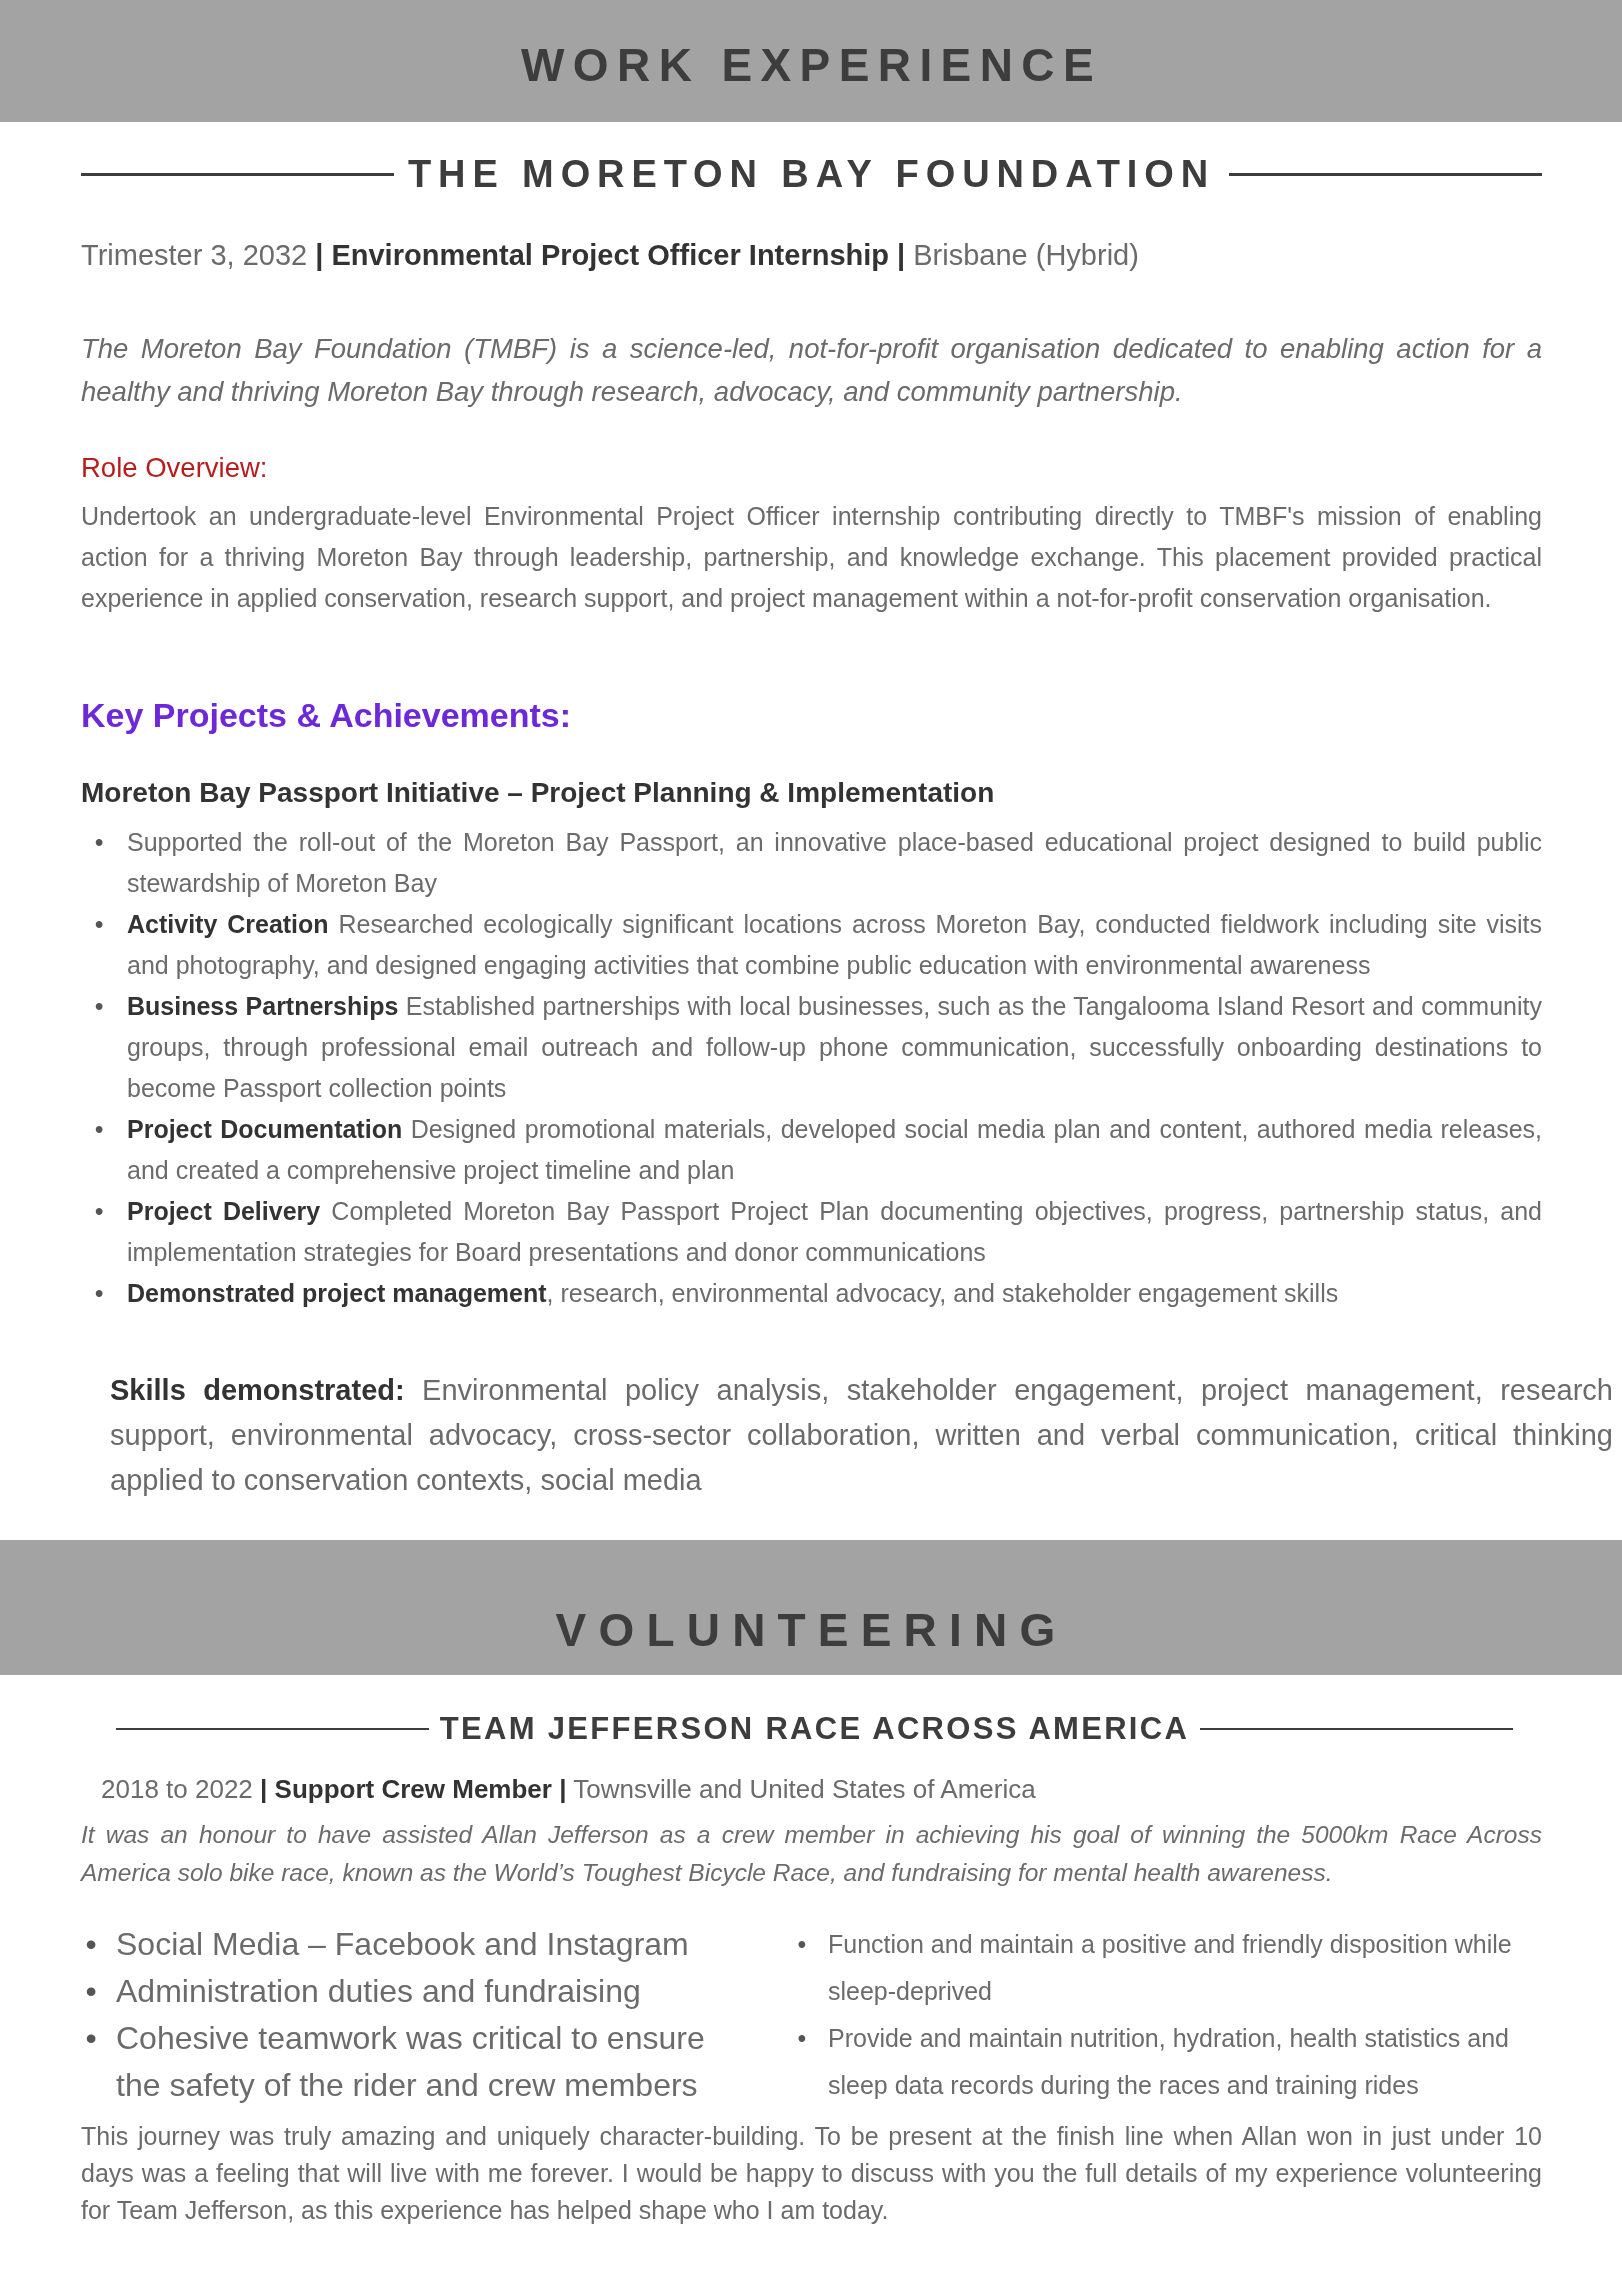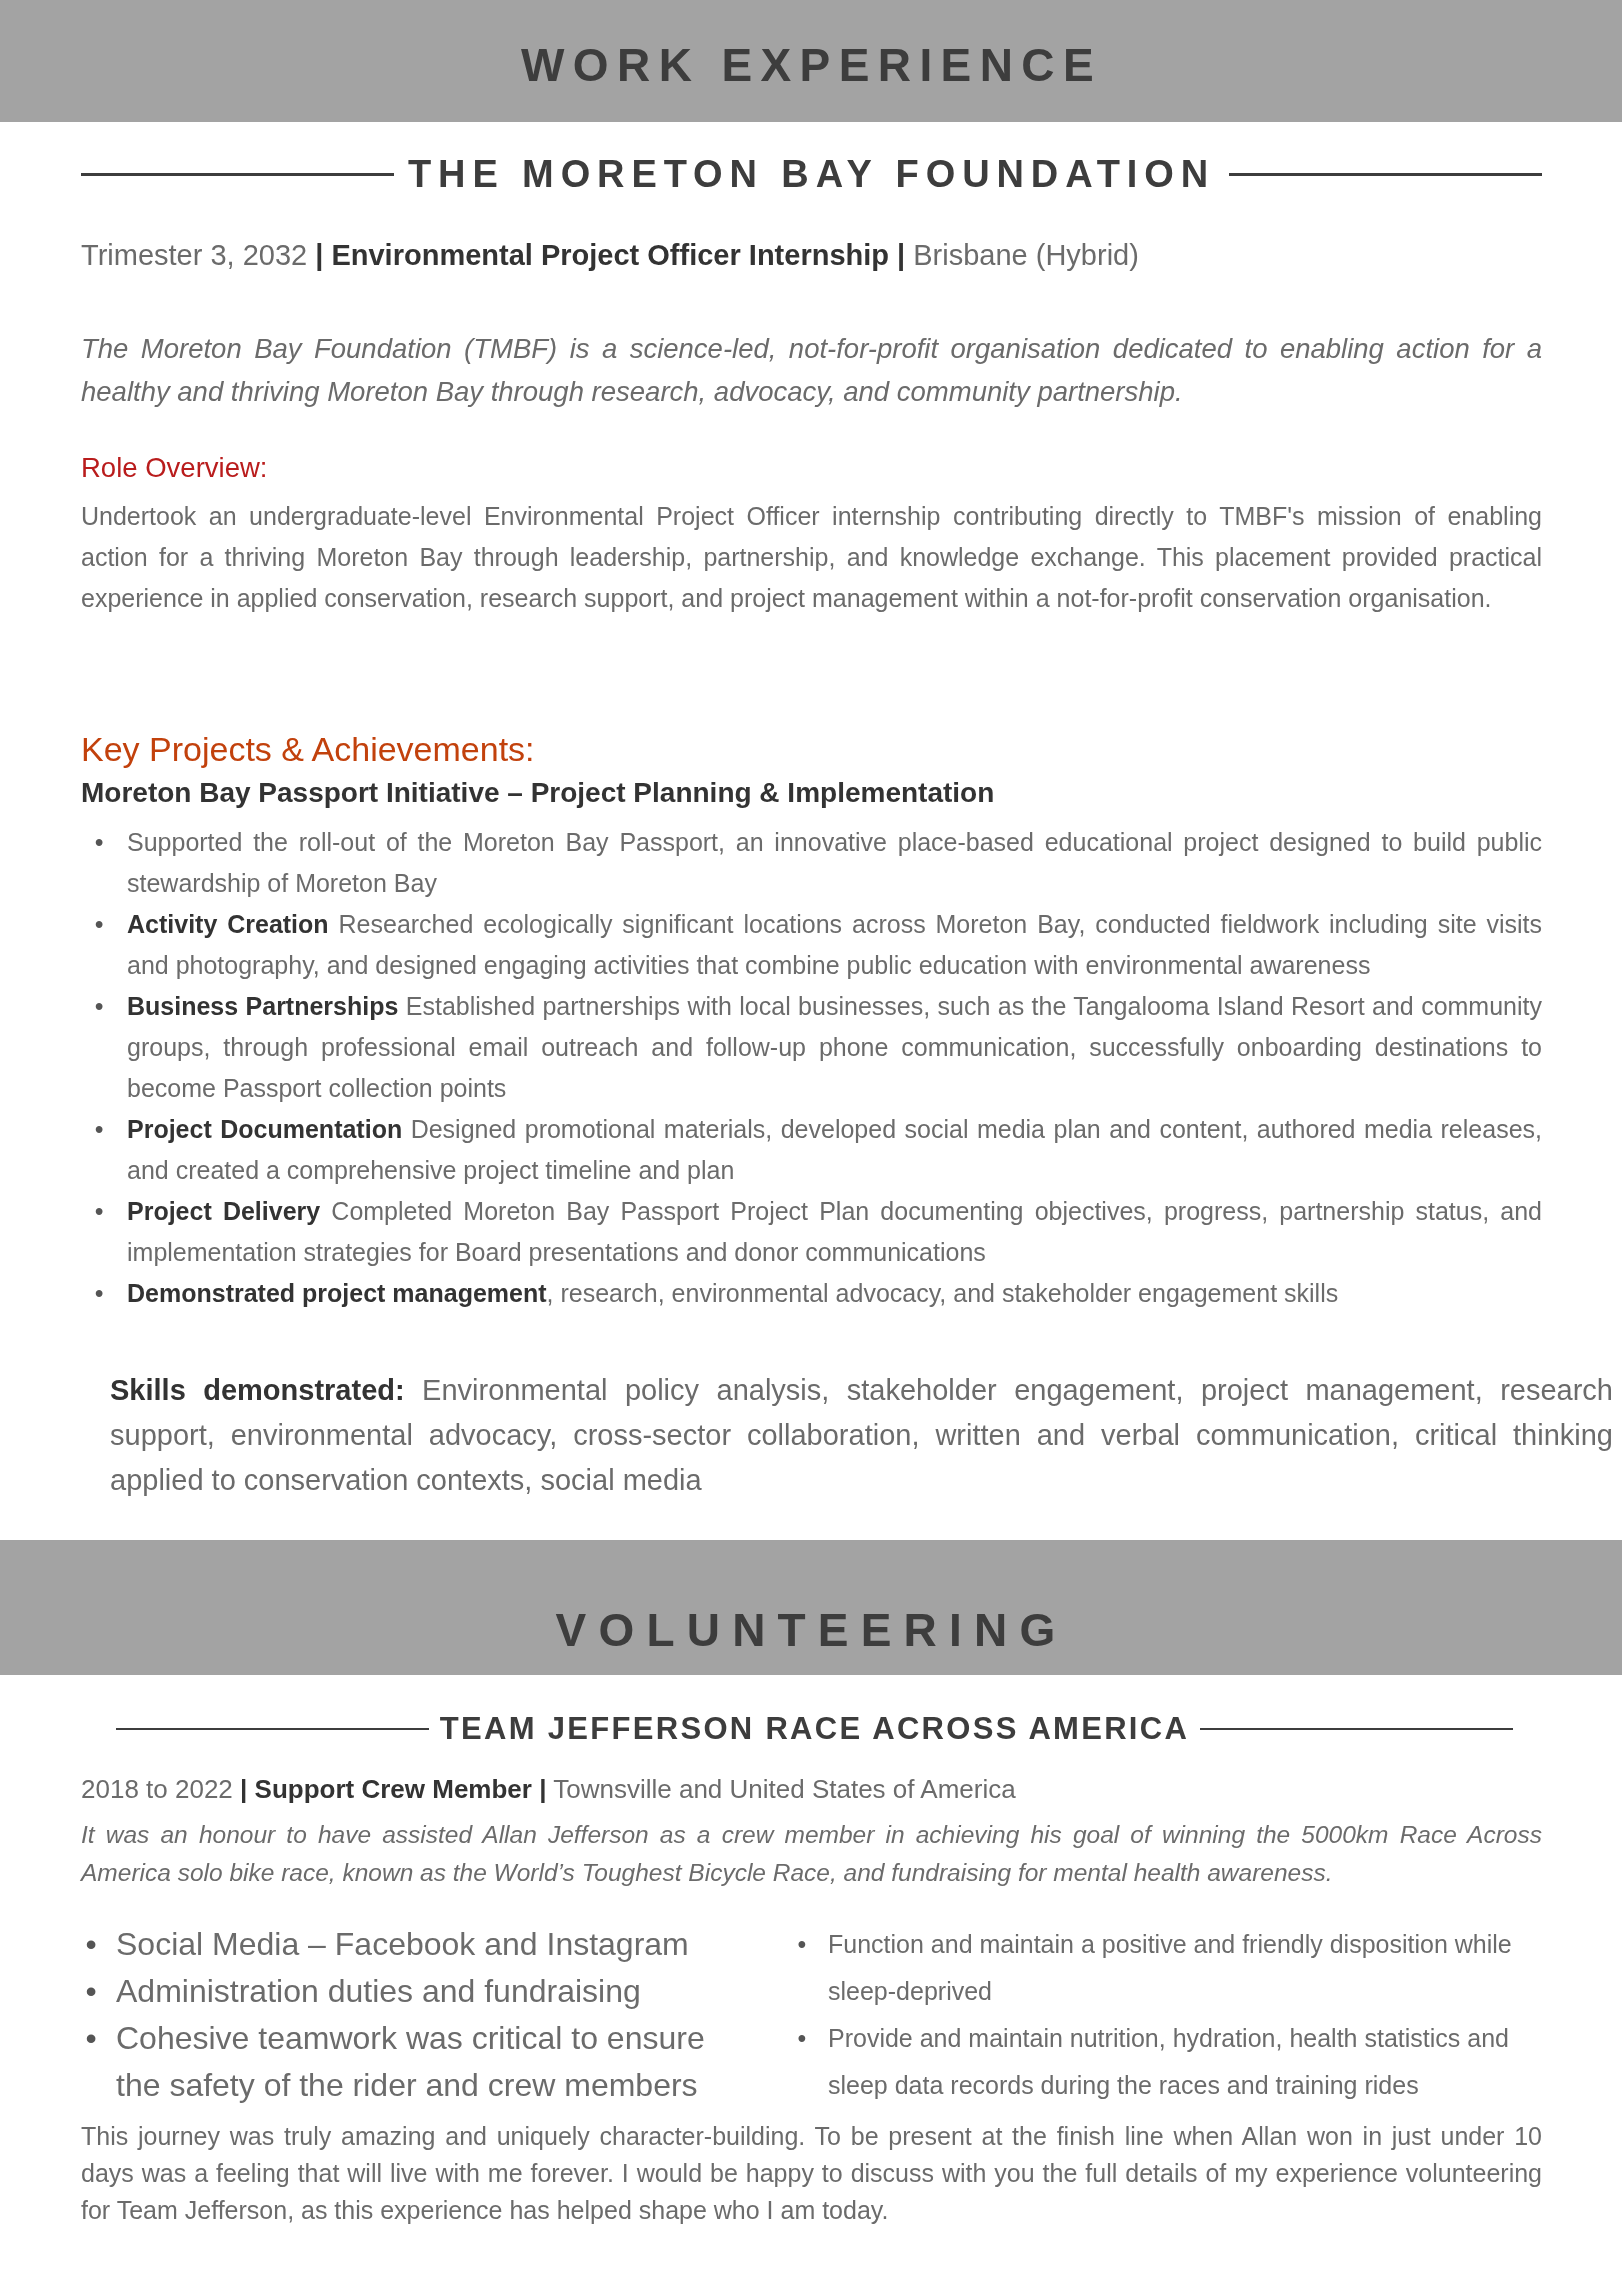--- a/index.html
+++ b/index.html
@@ -17,28 +17,28 @@
   .org .rule { flex: 1; height: 2.3px; background: #3d3d3d; }
   .org .name { font-weight: 700; color: #3d3d3d; white-space: nowrap; }
   #org-tmbf { top: 153px; }
   #org-tmbf .name { font-size: 38px; letter-spacing: 6.9px; padding: 0 13.8px; }
   #org-team { top: 1711px; left: 116px; width: 1397px; }
   #org-team .name { font-size: 31px; letter-spacing: 2.3px; padding: 0 10.7px; }
 
   .meta { position: absolute; left: 81px; font-size: 29px; color: #6b6b6b; white-space: nowrap; }
   .meta b { color: #333; font-weight: 700; }
   #meta-tmbf { top: 239px; }
-  #meta-team { top: 1774px; font-size: 26px; }
+  #meta-team { top: 1774px; font-size: 26px; margin-left: 20px; }
 
   .para { position: absolute; left: 81px; width: 1461px; text-align: justify; }
   .italic { font-style: italic; }
   #tmbf-intro { top: 327px; font-size: 27.5px; line-height: 43px; }
   #role-heading { position: absolute; left: 81px; top: 452px; font-size: 27.5px; font-weight: 400; color: #b91c1c; }
   #role-text { top: 496px; font-size: 25px; line-height: 41px; }
-  #kp-heading { position: absolute; left: 81px; top: 730px; font-size: 34px; font-weight: 400; color: #c2410c; }
+  #kp-heading { position: absolute; left: 81px; top: 696px; font-size: 34px; font-weight: 700; color: #6d28d9; }
   #sub-heading { position: absolute; left: 81px; top: 777px; font-size: 28px; font-weight: 700; color: #333; }
 
   ul.bullets { position: absolute; margin: 0; padding: 0; list-style: none; }
   ul.bullets li { position: relative; padding-left: 46px; text-align: justify; }
   ul.bullets li::before { content: "\2022"; position: absolute; left: 13.8px; top: 0; color: #555; }
   ul.bullets li b { color: #333; font-weight: 700; }
   #kp-list { left: 81px; top: 822px; width: 1461px; font-size: 25px; line-height: 41px; }
 
   #skills { position: absolute; left: 86px; top: 1368px; width: 1503px; font-size: 29px; line-height: 45px; text-align: justify; margin-left: 24px; }
   #skills b { color: #333; }

